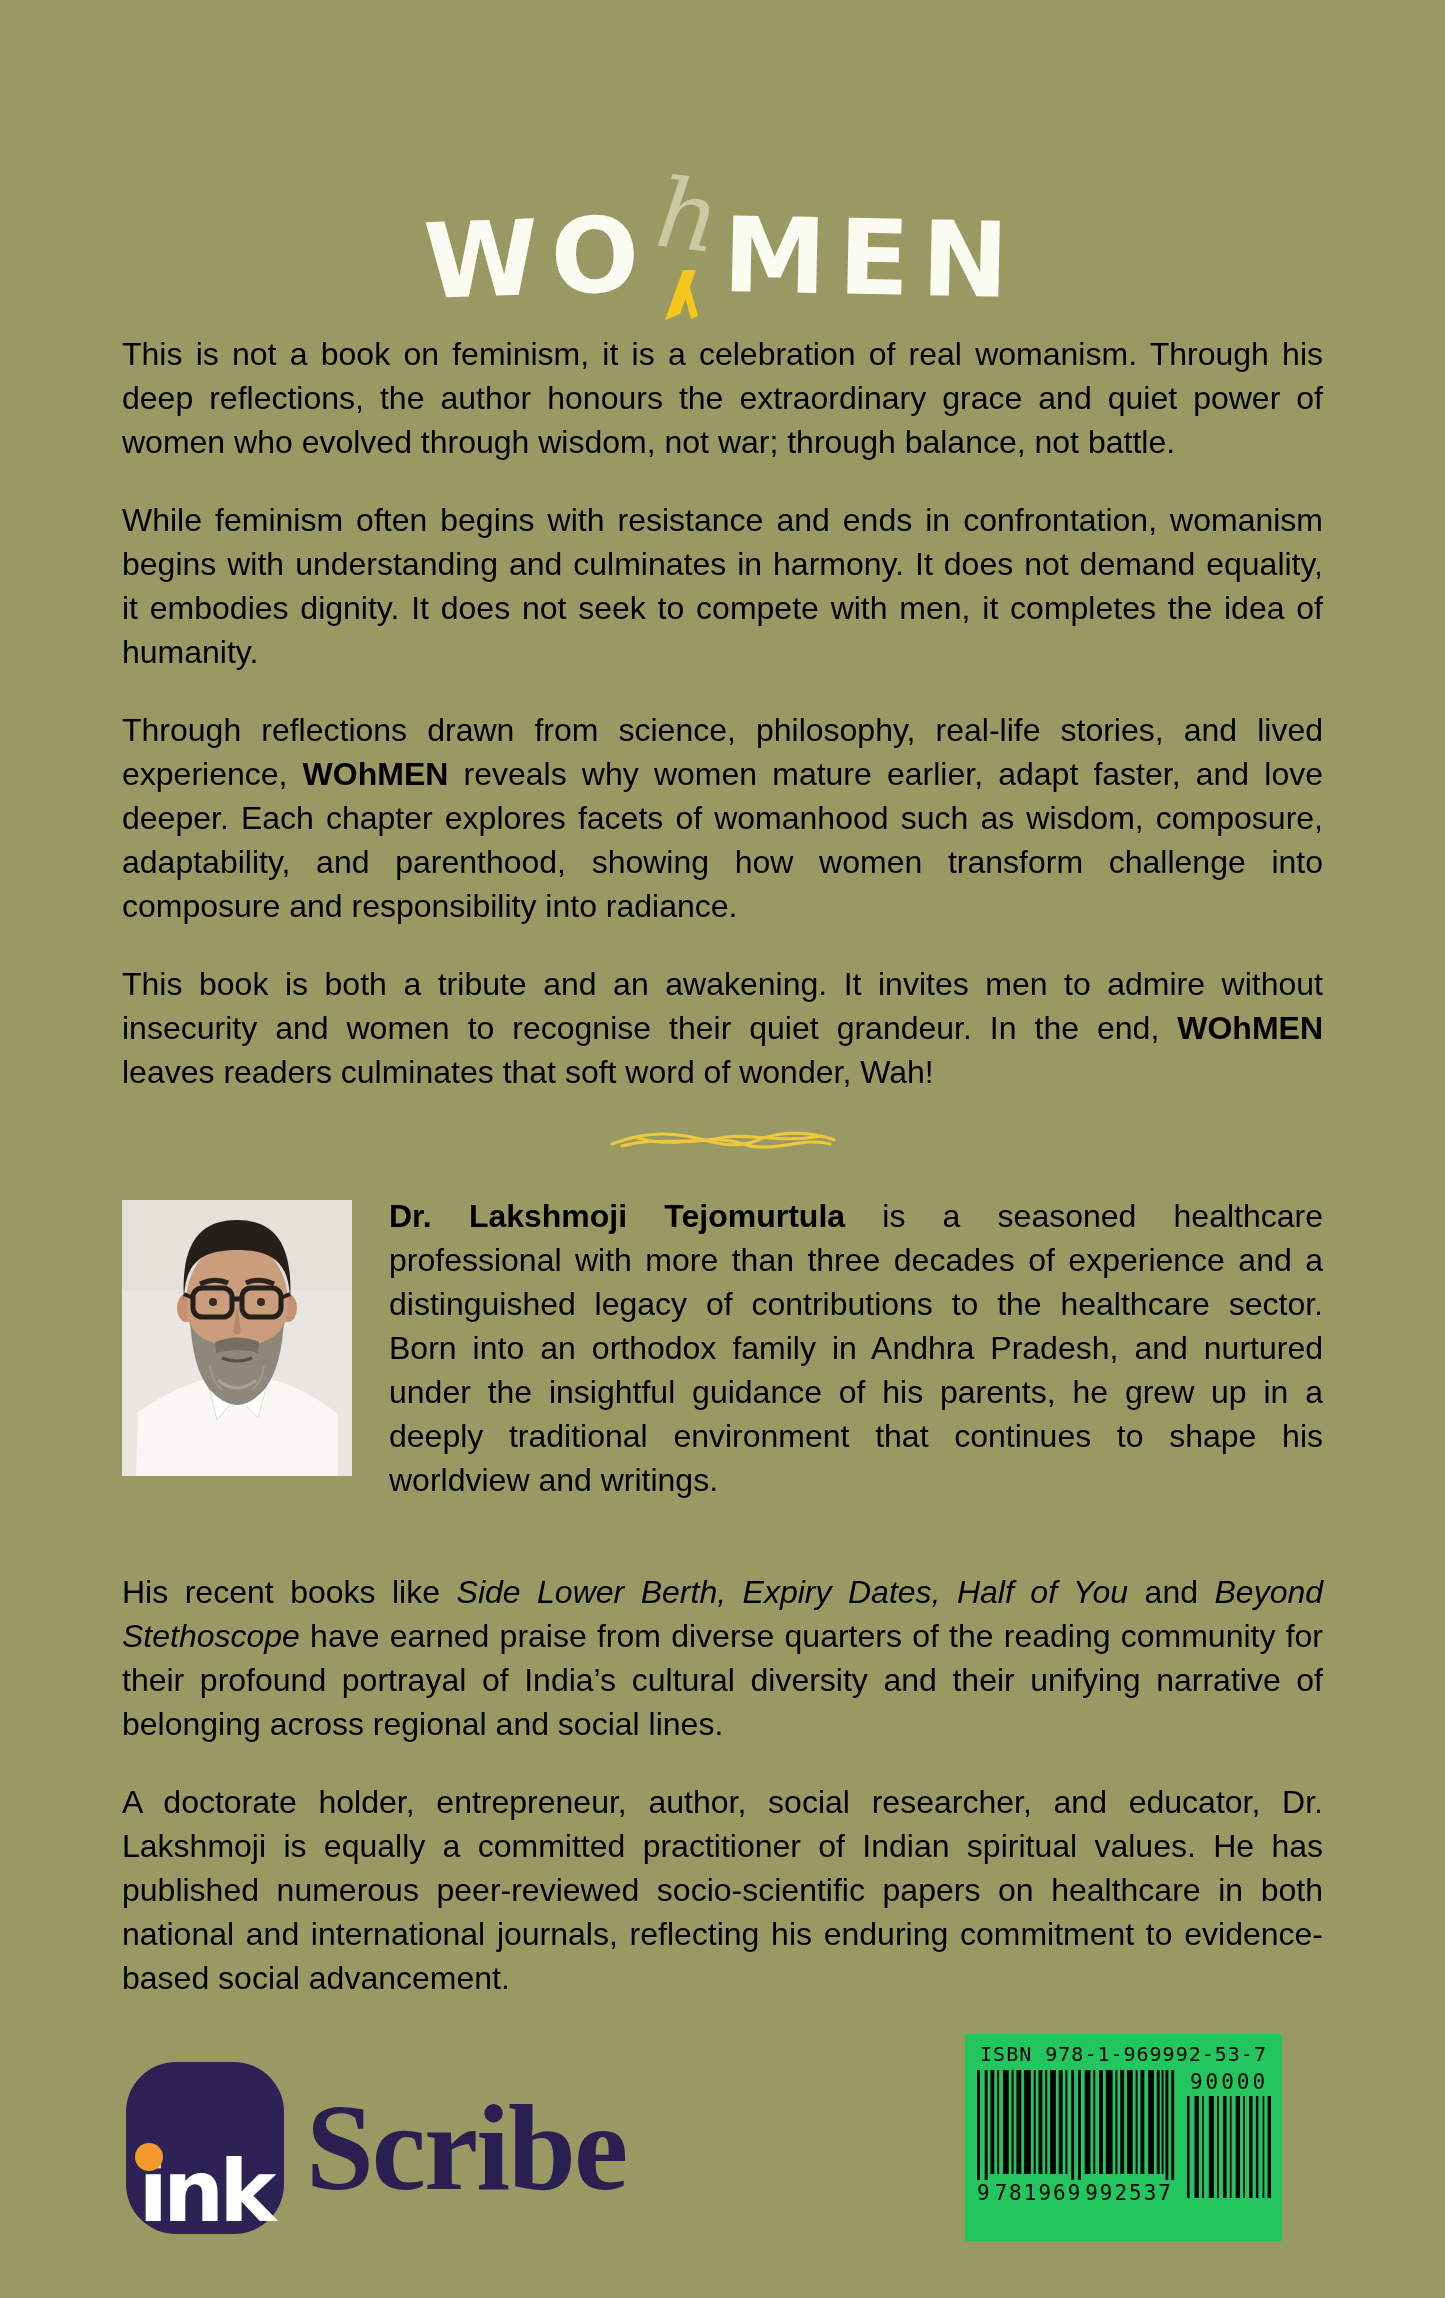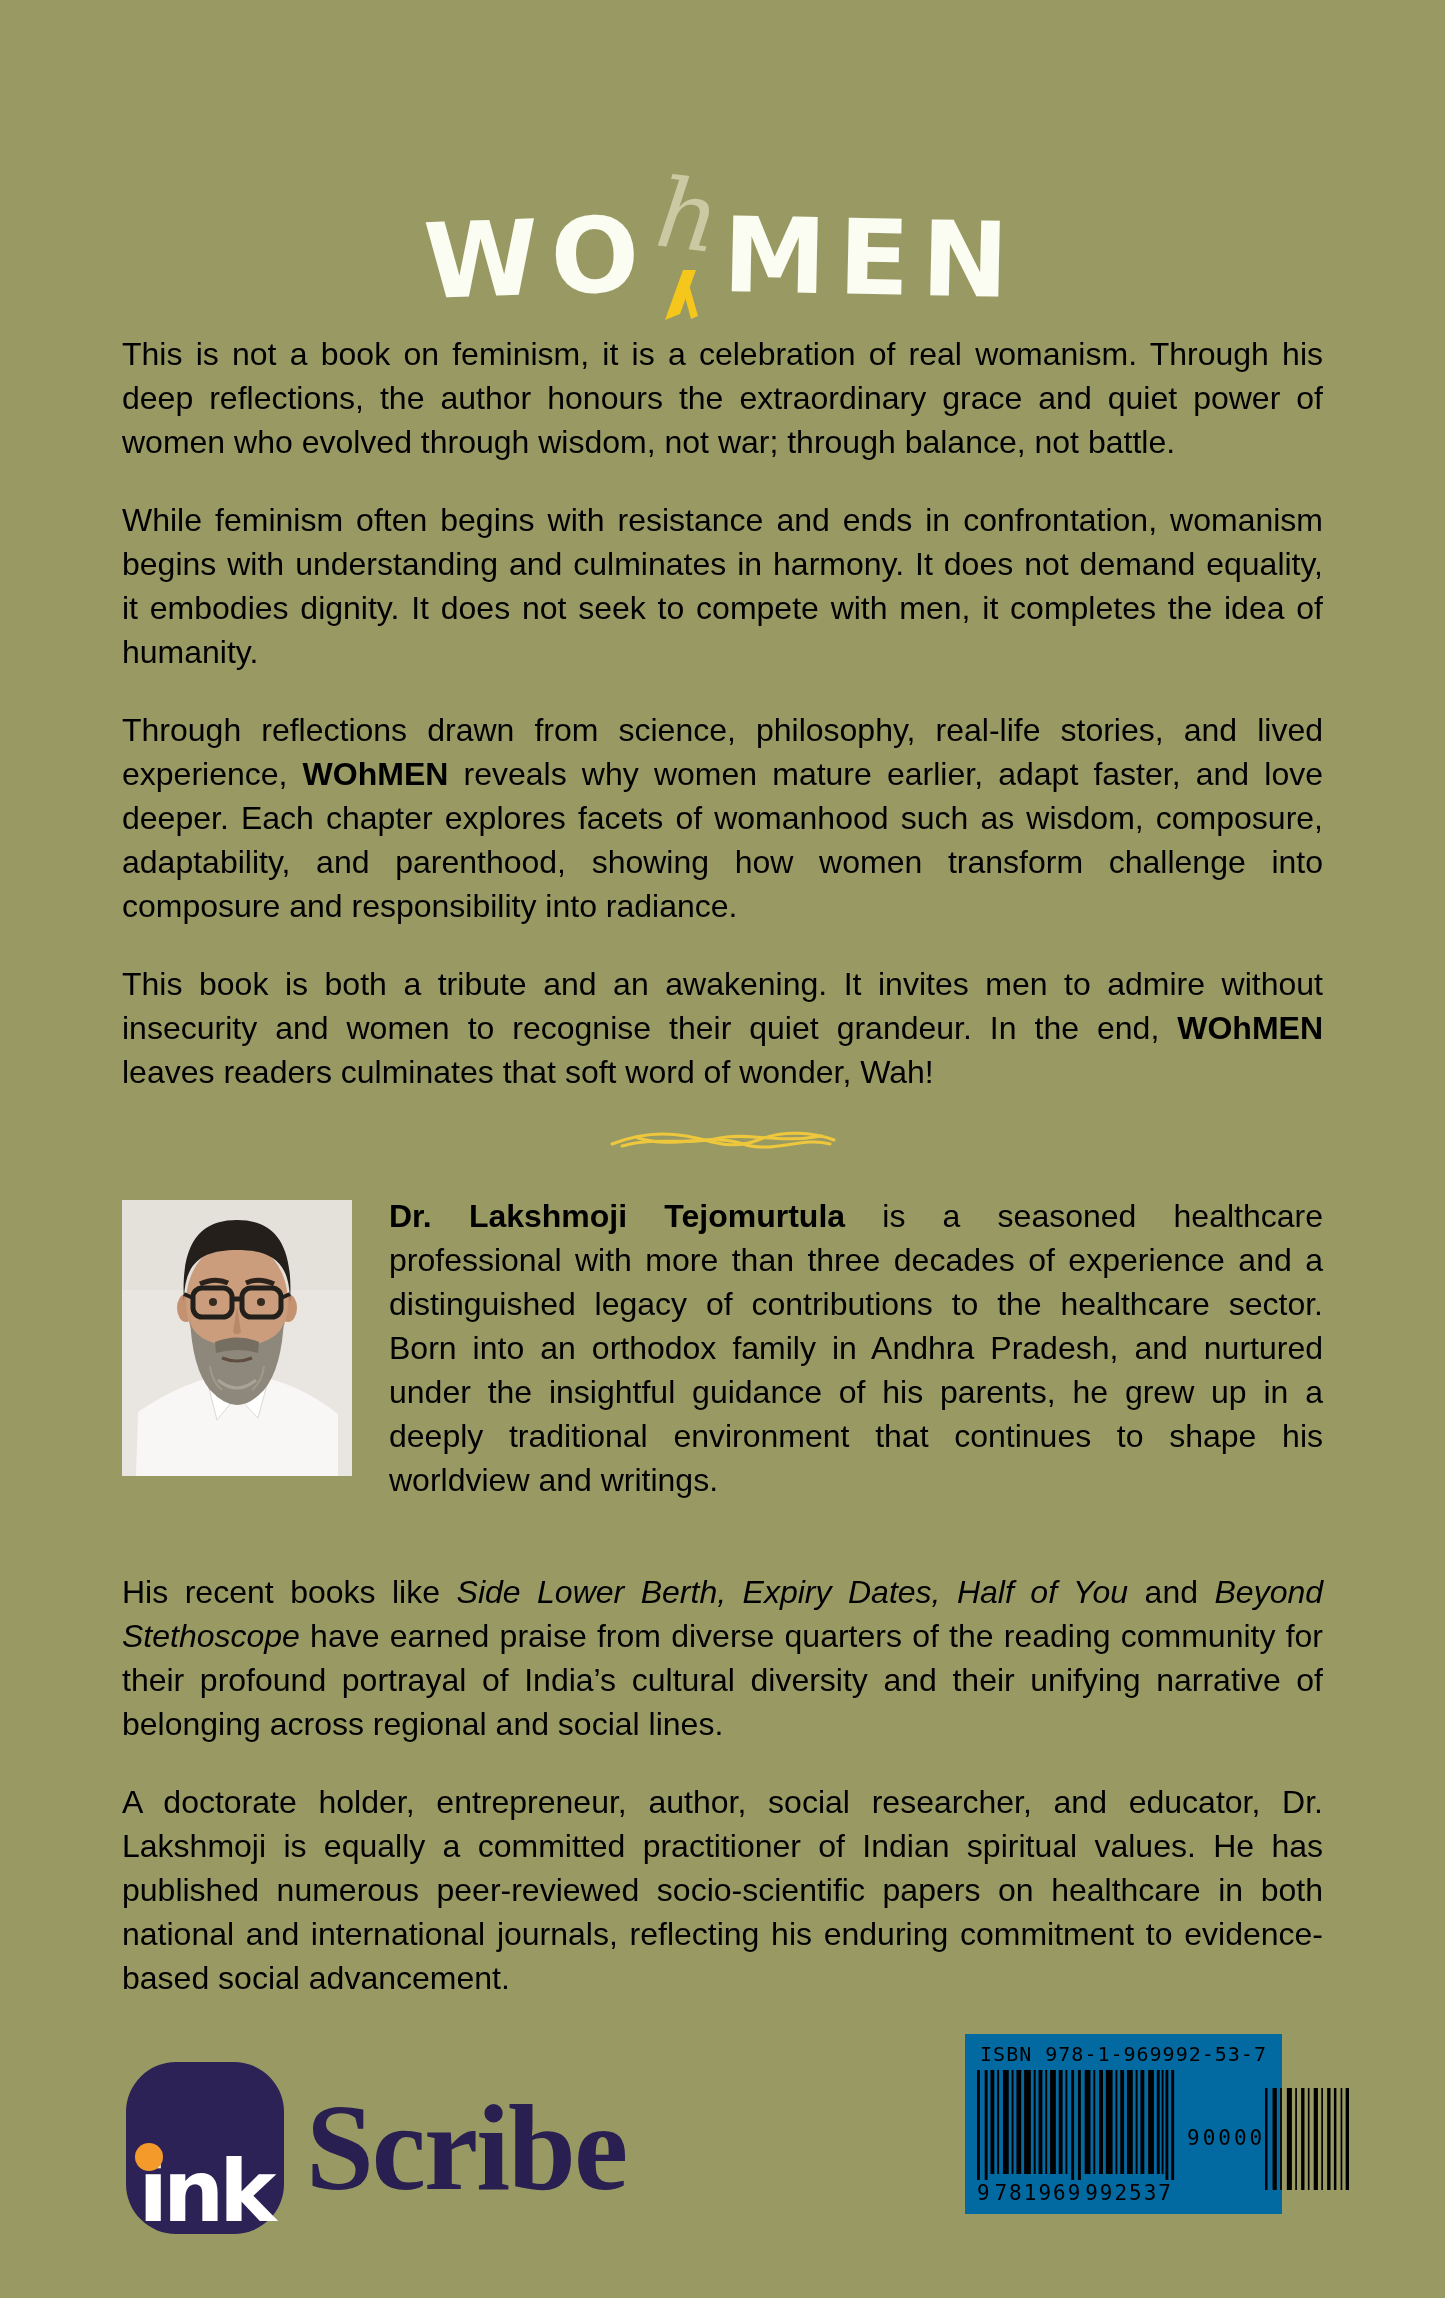--- a/index.html
+++ b/index.html
@@ -33,26 +33,26 @@
   .bio{flex:1;}
 
   
   .footer{display:flex;justify-content:space-between;align-items:flex-start;padding:0 163px 0 126px;margin-top:14px;}
   .publisher{display:flex;align-items:center;gap:22px;margin-top:28px;}
   .squircle{width:158px;height:172px;background:#2c2256;border-radius:50px;display:flex;align-items:flex-end;justify-content:center;}
   .ink{position:relative;font-family:"DejaVu Sans",sans-serif;font-weight:bold;font-size:86px;color:#ffffff;letter-spacing:-5px;line-height:1;}
   .ink-dot{position:absolute;left:-4px;top:-5px;width:28px;height:28px;background:#f49a2b;border-radius:50%;}
   .scribe{font-family:"Liberation Serif",serif;font-weight:bold;font-size:122px;color:#292051;line-height:1;letter-spacing:-2px;}
 
-  .barcode-card{width:317px;height:180px;background:#0369a1;padding:8px 12px;box-sizing:border-box;display:flex;flex-direction:column;}
+  .barcode-card{width:317px;height:207px;background:#22c55e;padding:8px 12px;box-sizing:border-box;display:flex;flex-direction:column;}
   .bc-isbn{font-family:"DejaVu Sans Mono",monospace;font-size:20px;letter-spacing:1px;text-align:center;white-space:nowrap;color:#000;}
   .bc-body{display:flex;flex:1;margin-top:4px;}
   .bc-left{width:200px;display:flex;flex-direction:column;}
   .bc-digits{display:flex;justify-content:space-between;font-family:"DejaVu Sans Mono",monospace;font-size:21px;letter-spacing:2px;color:#000;margin-top:1px;padding-right:4px;}
-  .bc-right{flex:1;display:flex;flex-direction:row;align-items:center;padding-left:10px;}
+  .bc-right{flex:1;display:flex;flex-direction:column;align-items:center;padding-left:10px;}
   .bc-price{font-family:"DejaVu Sans Mono",monospace;font-size:21px;letter-spacing:3px;color:#000;}
 </style>
 </head>
 <body>
 
 <div class="page">
 
   <div class="title-row">
     <span class="chalk t-left">WO</span>
     <span class="insert">

